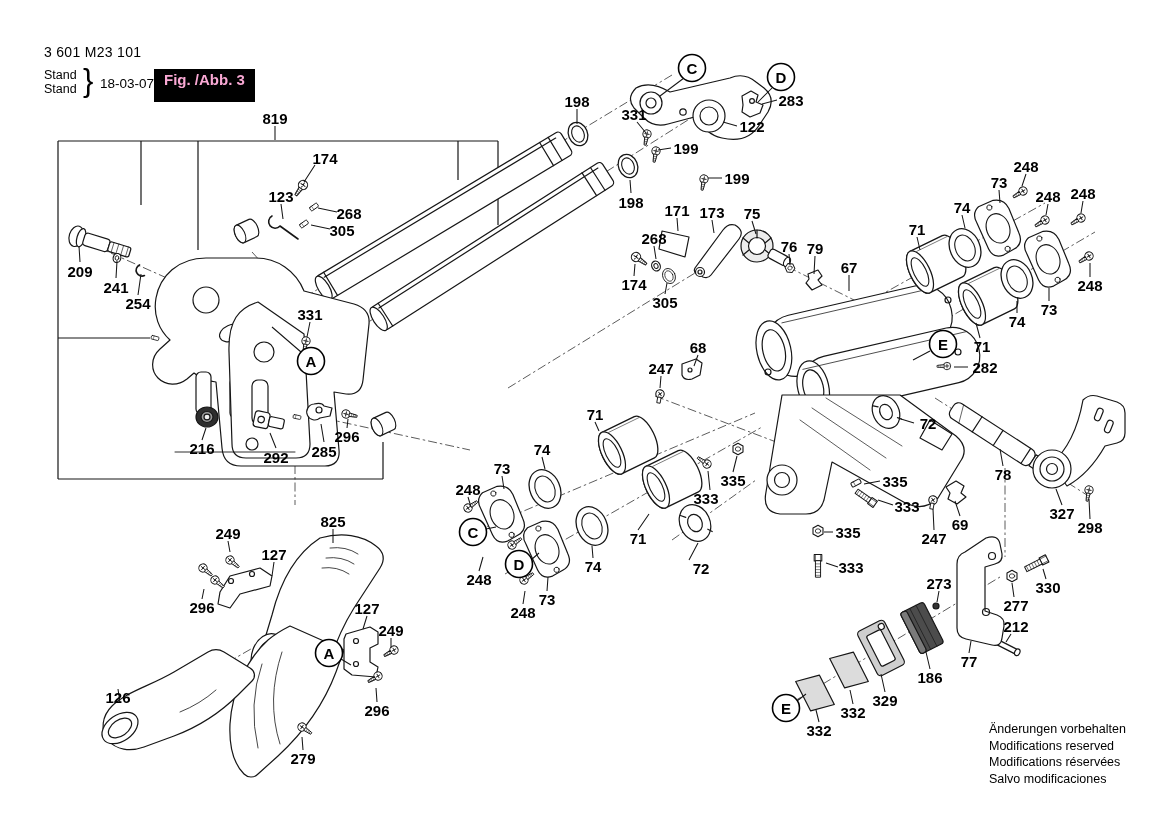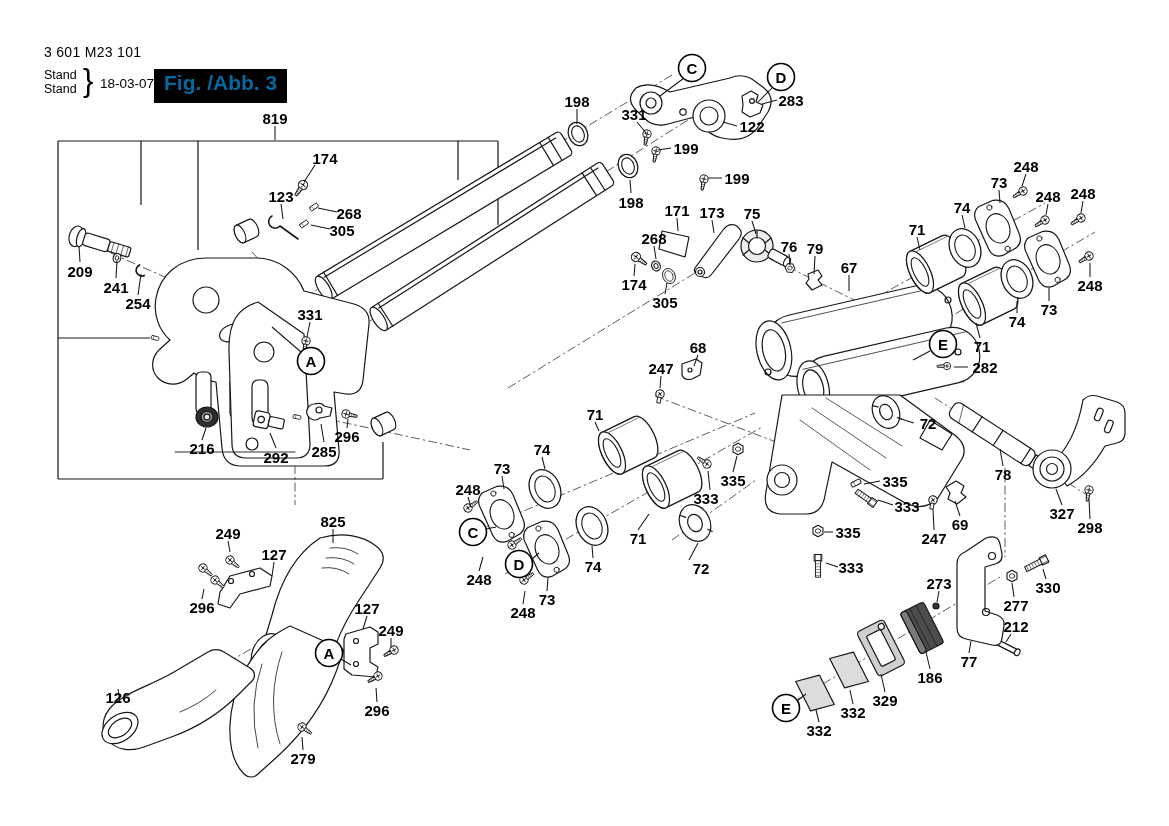--- a/index.html
+++ b/index.html
@@ -2,41 +2,47 @@
 <html><head>
 <meta charset="utf-8">
 <style>
   html,body{margin:0;padding:0;background:#888;}
   .page{position:relative;width:1169px;height:826px;background:#fff;overflow:hidden;
         font-family:"Liberation Sans",sans-serif;color:#000;}
   .pn{position:absolute;left:44px;top:44px;font-size:14px;letter-spacing:.3px;}
   .stand{position:absolute;left:44px;top:69px;font-size:12.5px;line-height:13.5px;}
   .brace{position:absolute;left:83px;top:63px;font-size:31px;font-weight:400;}
   .date{position:absolute;left:100px;top:76px;font-size:13.5px;text-align:right;}
-  .figbadge{position:absolute;left:154px;top:69px;background:#000;color:#0369a1;
-            font-weight:bold;font-size:21px;padding:2px 10px 8px;}
+  .figbadge{position:absolute;left:154px;top:69px;background:#000;color:#f9a8d4;
+            font-weight:bold;font-size:15px;padding:2px 10px 14px;}
   .notes{position:absolute;left:989px;top:721px;font-size:12.5px;line-height:16.5px;}
   svg{position:absolute;left:0;top:0;}
   .callout{font:bold 15px "Liberation Sans",sans-serif;fill:#000;}
   .refc{fill:#fff;stroke:#000;stroke-width:1.6;}
 </style>
 </head>
 <body>
 
 <div class="page">
 
   <div class="pn">3 601 M23 101</div>
   <div class="stand">
     <div>Stand</div>
     <div>Stand</div>
   </div>
   <div class="brace">}</div>
   <div class="date">18-03-07</div>
   <div class="figbadge">Fig. /Abb. 3</div>
 
+  <div class="notes">
+    <div>Änderungen vorbehalten</div>
+    <div>Modifications reserved</div>
+    <div>Modifications réservées</div>
+    <div>Salvo modificaciones</div>
+  </div>
 
   <svg id="diagram-svg" width="1169" height="826" viewBox="0 0 1169 826">
     <defs>
       <g id="scrX">
         <circle r="4.6" fill="#fff" stroke="#161616" stroke-width="1.1"></circle>
         <path d="M-2.4,0 H2.4 M0,-2.4 V2.4" stroke="#161616" stroke-width="1"></path>
         <path d="M4,-1.9 L12.5,-1.1 L12.5,1.1 L4,1.9 Z" fill="#fff" stroke="#161616" stroke-width="1"></path>
         <path d="M6.2,-1.7 V1.7 M8.4,-1.6 V1.6 M10.4,-1.4 V1.4" stroke="#161616" stroke-width=".55"></path>
       </g>
       <g id="boltD">

